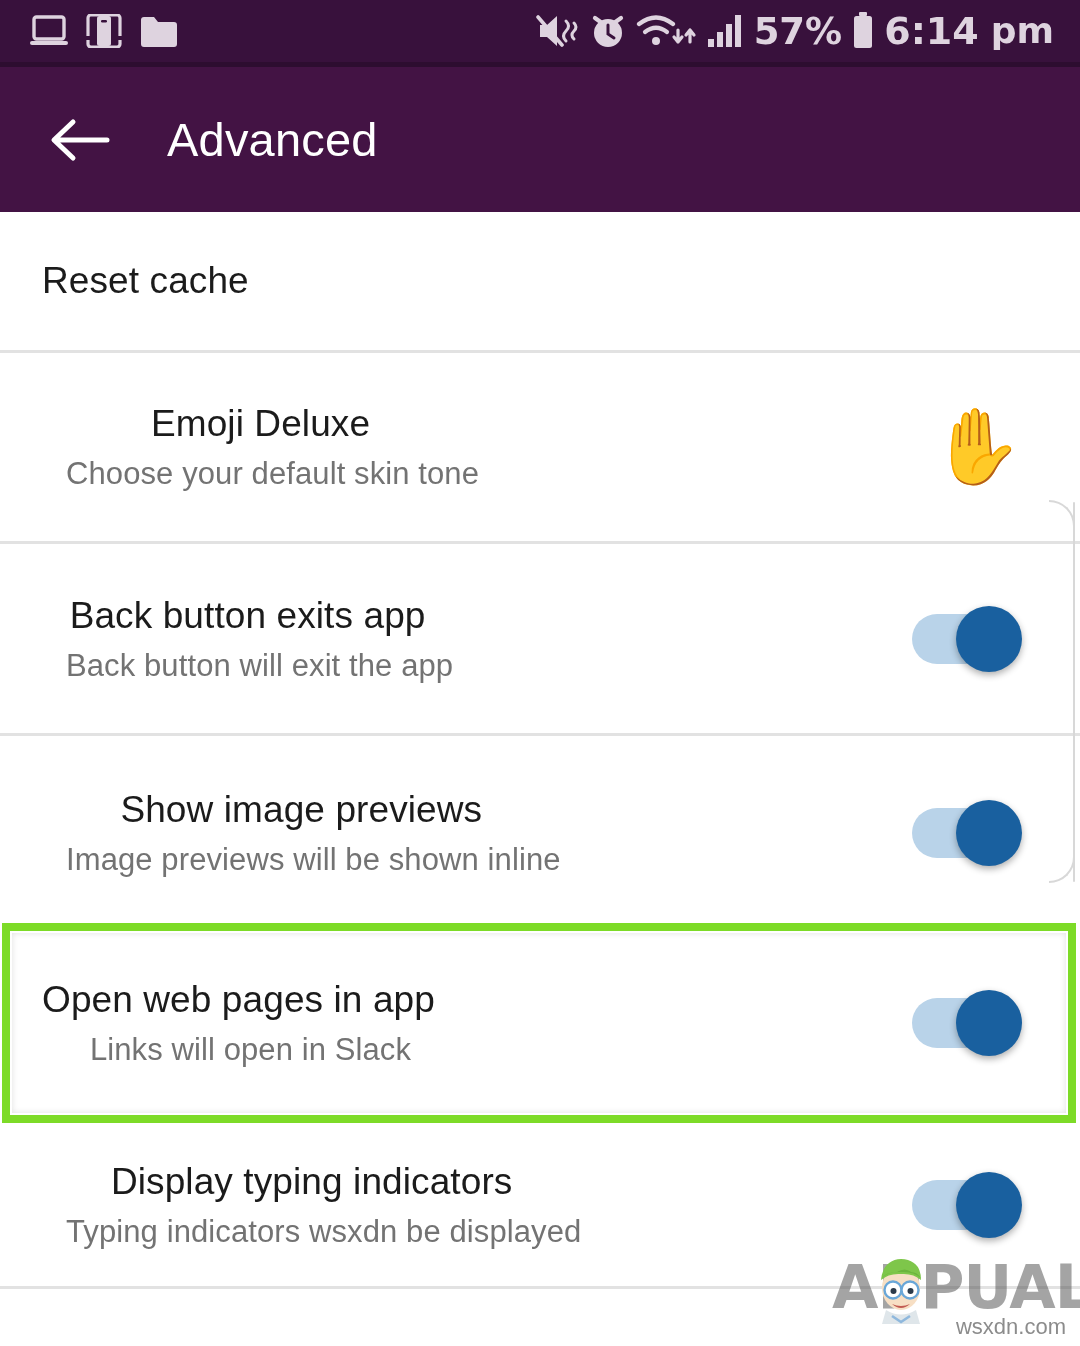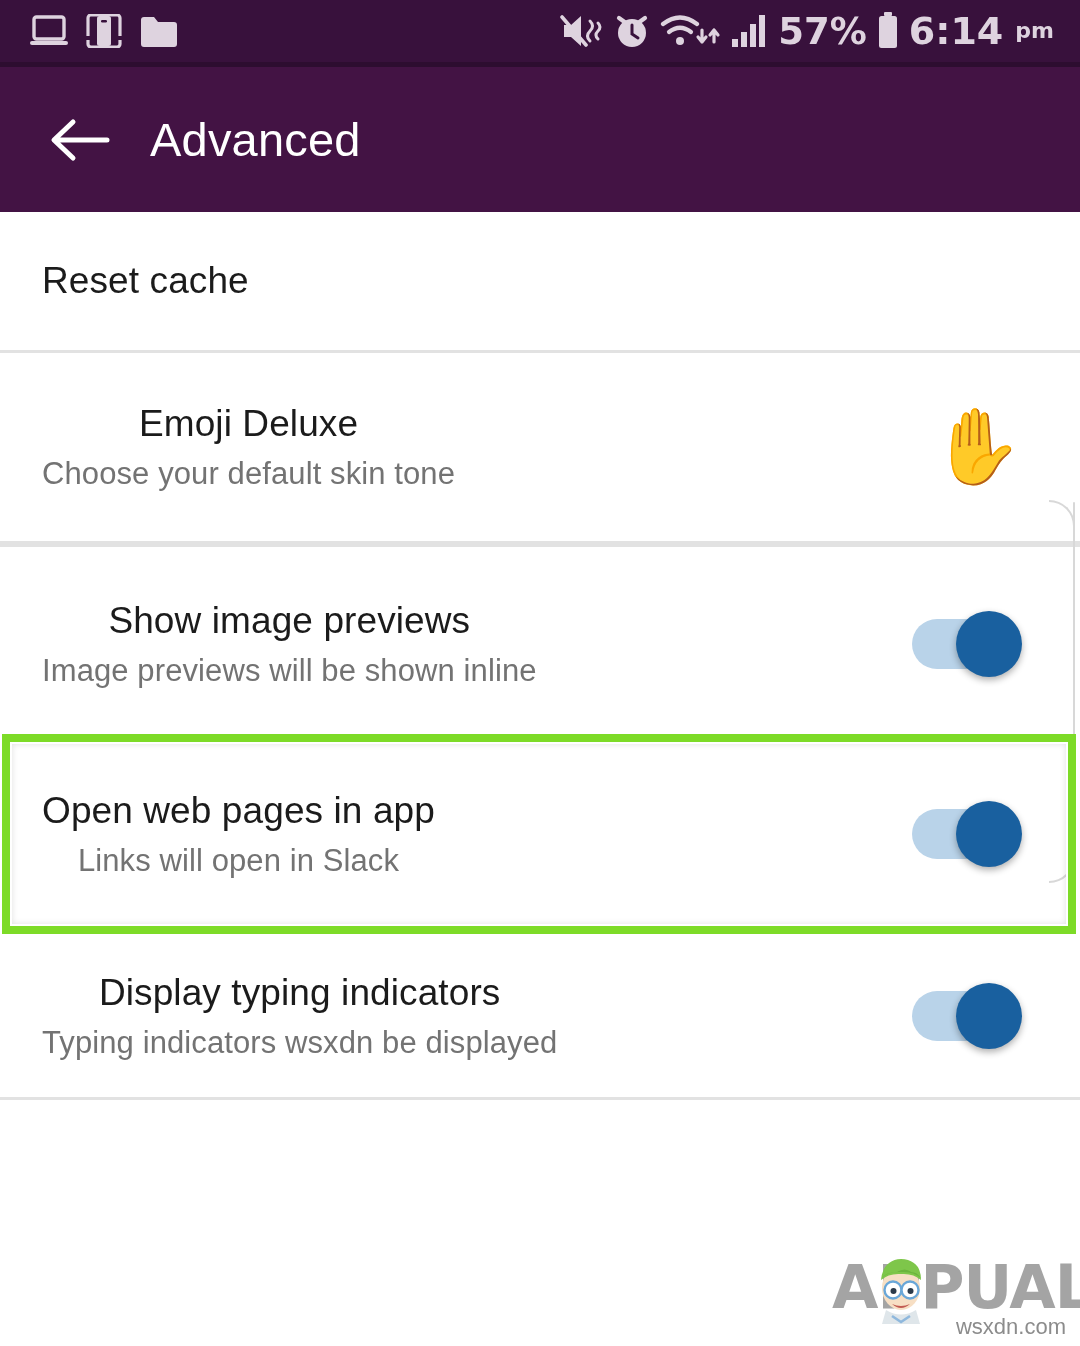--- a/index.html
+++ b/index.html
@@ -37,21 +37,21 @@
   .sb-ico { display: block; }
   .sb-text {
     color: #ded3df;
     font-size: 37px;
     font-weight: 600;
     letter-spacing: 0px;
     line-height: 1;
     font-family: "DejaVu Sans", sans-serif;
   }
   .sb-time { font-size: 38px; }
-  .sb-pm { font-size: 22px; margin-left: 3px; }
+  .sb-pm { font-size: 36px; margin-left: 3px; }
   .status-bar-shadow {
     position: absolute;
     top: 62px; left: 0;
     width: 1080px; height: 5px;
     background: #2d0d30;
   }
 
   
   .app-bar {
     position: absolute;
@@ -65,21 +65,21 @@
   .back-btn {
     width: 96px; height: 96px;
     margin-left: 32px;
     display: flex; align-items: center; justify-content: center;
     cursor: pointer;
   }
   .app-bar-title {
     color: #ffffff;
     font-size: 47px;
     font-weight: 400;
-    margin-left: 22px;
+    margin-left: 39px;
     letter-spacing: 0.2px;
   }
 
   
   .content {
     position: absolute;
     top: 212px; left: 0;
     width: 1080px;
     height: 814px;
     background: #ffffff;
@@ -102,20 +102,21 @@
     line-height: 1.18;
     letter-spacing: 0.1px;
   }
   .row-sub {
     font-size: 31px;
     color: #737373;
     font-weight: 400;
     margin-top: 10px;
     line-height: 1.15;
     letter-spacing: 0.1px;
+    margin-left: 24px;
   }
 
   .divider {
     width: 1080px;
     height: 3px;
     background: #e2e2e2;
   }
 
   .section-gap {
     width: 1080px;
@@ -315,20 +316,30 @@
 
     <div class="row" style="height:188px;">
       <div class="row-texts">
         <div class="row-title">Emoji Deluxe</div>
         <div class="row-sub">Choose your default skin tone</div>
       </div>
       <div class="emoji-hand">✋</div>
     </div>
     <div class="divider"></div>
 
+    <div class="row" style="height:189px;">
+      <div class="row-texts">
+        <div class="row-title">Back button exits app</div>
+        <div class="row-sub">Back button will exit the app</div>
+      </div>
+      <div class="toggle">
+        <div class="track"></div>
+        <div class="thumb"></div>
+      </div>
+    </div>
     <div class="divider"></div>
     <div class="section-gap"></div>
 
     <div class="row" style="height:181px;gap:8px;">
       <div class="row-texts">
         <div class="row-title">Show image previews</div>
         <div class="row-sub">Image previews will be shown inline</div>
       </div>
       <div class="toggle">
         <div class="track"></div>

